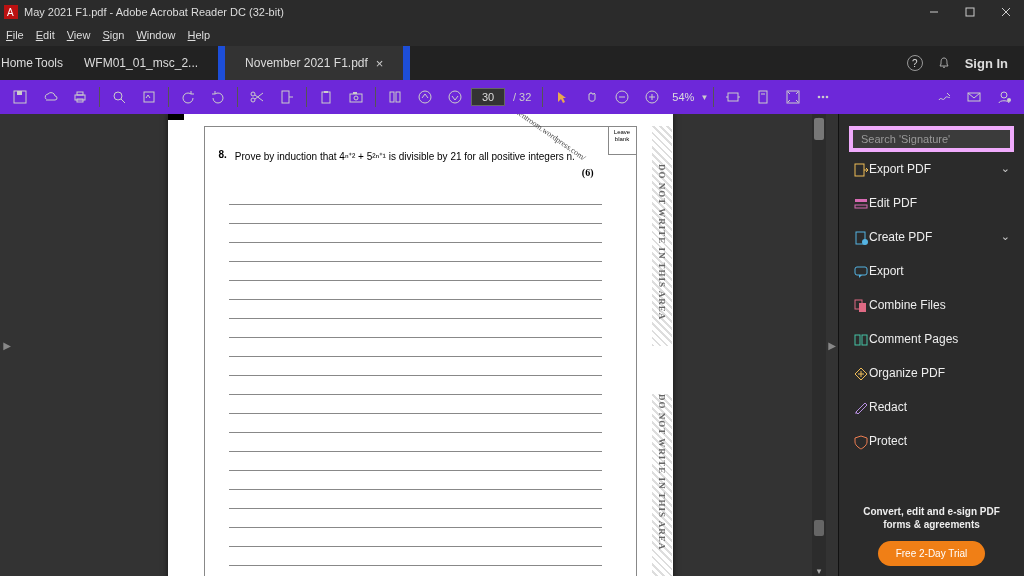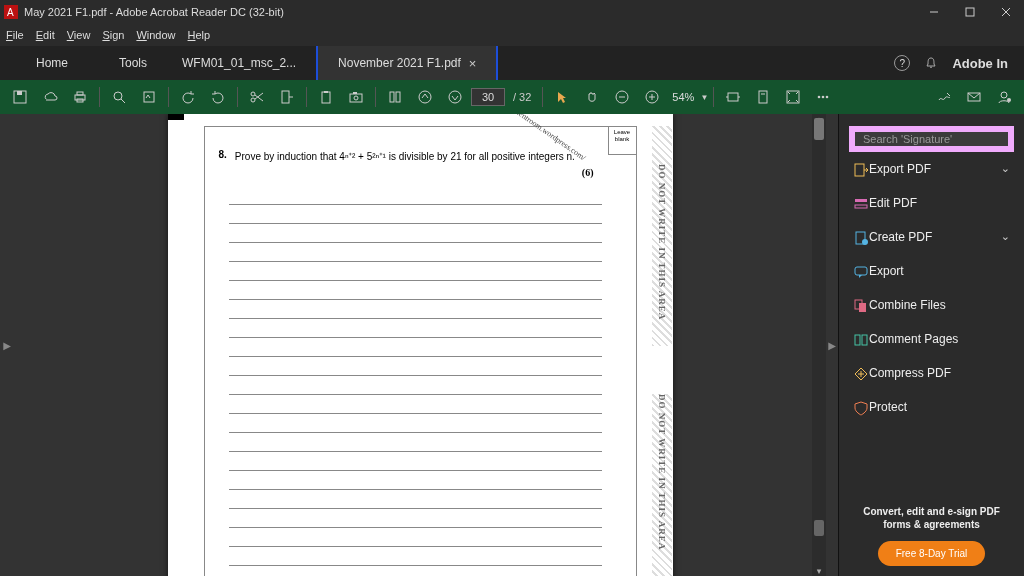--- a/index.html
+++ b/index.html
@@ -9,28 +9,28 @@
 .titlebar .icon-slot { width: 22px; display:flex; align-items:center; justify-content:center; }
 .titlebar .title { flex: 1; padding-left: 2px; }
 .titlebar .winbtns { display: flex; }
 .titlebar .winbtn { width: 36px; height: 24px; display: flex; align-items:center; justify-content:center; color:#ccc; }
 
 .menubar { height: 22px; background: #2b2b2b; display: flex; align-items: center; color: #ddd; font-size: 11px; padding-left: 6px; }
 .menubar span { margin-right: 12px; }
 .menubar span u { text-decoration: underline; }
 
 .tabbar { height: 34px; background: #222; display: flex; align-items: stretch; color: #ddd; font-size: 12px; }
-.tabbar .home, .tabbar .tools { padding: 0 15px; display:flex; align-items:center;margin-left:21px; }
-.tabbar .filetab { padding: 0 20px; display:flex; align-items:center; gap:8px; border-right:2px solid #1d4ed8;justify-content:flex-end; }
+.tabbar .home, .tabbar .tools { padding: 0 1px; display:flex; align-items:center; }
+.tabbar .filetab { padding: 0 20px; display:flex; align-items:center; gap:8px; border-right:7px solid #1d4ed8;justify-content:flex-end; }
 .tabbar .filetab.active { background: #333; }
 .tabbar .spacer { flex: 1; }
 .tabbar .right { display:flex; align-items:center; gap: 14px; padding-right: 16px; }
 .tabbar .signin { font-weight: 600; font-size: 13px; }
 
-.toolbar { height: 34px; background: #14532d; display:flex; align-items:center; color:#ccc; font-size: 12px; padding: 0 6px; gap: 2px; }
+.toolbar { height: 34px; background: #6d28d9; display:flex; align-items:center; color:#ccc; font-size: 12px; padding: 0 6px; gap: 2px; }
 .toolbar .tbtn { width: 28px; height: 28px; display:flex; align-items:center; justify-content:center; border-radius:3px; }
 .toolbar .sep { width: 1px; height: 20px; background: #555; margin: 0 3px; }
 .toolbar .pagebox { background:#333; border:1px solid #666; width:34px; height:18px; color:#ddd; font-size:11px; text-align:center; }
 .toolbar .zoom { color:#ddd; font-size:11px; margin: 0 4px; }
 .toolbar .spacer { flex:1; }
 
 .workspace { height: 462px; display:flex; background:#333; }
 
 .leftgutter { width: 14px; background:#333; display:flex; align-items:center; justify-content:center; }
 .leftgutter .handle { color:#888; font-size:10px; }
@@ -48,21 +48,21 @@
 .qnum { font-weight: bold; }
 .marks { text-align:right; font-family:"Times New Roman", serif; font-size:10px; margin-right:42px; margin-top:4px; font-weight:bold; }
 .lines-area { padding: 8px 34px 0 24px; }
 .ans-line { border-bottom: 1px solid #888; height: 19px; }
 .watermark { position:absolute; top:28px; right:48px; font-family:"Times New Roman",serif; font-size:8px; color:#444; transform: rotate(35deg); transform-origin: top right; }
 .dnw { position:absolute; right:6px; font-family:"Times New Roman",serif; font-size:9px; color:#666; writing-mode: vertical-rl; letter-spacing:1px; font-weight:bold; }
 .hatch { position:absolute; right:1px; width:20px; background: repeating-linear-gradient(45deg, #ddd, #ddd 2px, #fff 2px, #fff 5px); }
 .blackbar { position:absolute; top:0; left:0; width:16px; height:6px; background:#000; }
 
 .rightpanel { width:186px; background:#2b2b2b; border-left:1px solid #111; display:flex; flex-direction:column; }
-.searchbox { margin:12px 10px 10px 10px; background:#3b3b3b; border:6px solid #f0abfc; height:26px; display:flex; align-items:center; padding:0 8px; color:#999; font-size:11px; }
+.searchbox { margin:12px 10px 10px 10px; background:#3b3b3b; border:4px solid #f0abfc; height:26px; display:flex; align-items:center; padding:0 8px; color:#999; font-size:11px; }
 .rp-list { flex:1; overflow:hidden; }
 .rp-item { display:flex; height:34px; padding:0 14px; color:#eee; font-size:12px; gap:0; }
 .rp-item .chev { margin-left:auto; color:#ccc; font-size:11px; }
 .rp-item .ico { width:16px; height:16px; display:flex; align-items:center; justify-content:center; font-size:13px; }
 .rp-footer { padding:10px; text-align:center; }
 .rp-footer .txt { color:#eee; font-size:10px; font-weight:600; line-height:13px; margin-bottom:10px; }
 .rp-footer .trial { background:#f07f16; color:#fff; font-size:10px; padding:7px 18px; border-radius:14px; display:inline-block; }
 
 .side-handle { width:12px; background:#333; display:flex; align-items:center; justify-content:center; color:#888; font-size:10px; }
 
@@ -120,21 +120,21 @@
     <span style="font-size:13px;color:#ccc">×</span>
   </div>
   <div class="spacer"></div>
   <div class="right">
     <span style="border:1px solid #999;border-radius:50%;width:16px;height:16px;display:inline-flex;align-items:center;justify-content:center;font-size:10px">?</span>
     <span>
         <svg width="14" height="14">
           <path d="M7 2 C4 2 4 5 4 8 L3 10 L11 10 L10 8 C10 5 10 2 7 2 Z M6 11 A1.5 1.5 0 0 0 8 11" fill="none" stroke="#aaa"></path>
         </svg>
       </span>
-    <span class="signin">Adobe In</span>
+    <span class="signin">Sign In</span>
   </div>
 </div>
 
 <div class="toolbar">
   <div class="tbtn">
       <svg class="ico-c">
         <rect x="2" y="2" width="12" height="12" stroke="#ccc" fill="none"></rect>
         <rect x="5" y="2" width="5" height="4" fill="#ccc"></rect>
       </svg>
     </div>
@@ -420,29 +420,38 @@
           </span>
         <span>Comment Pages</span>
       </div>
       <div class="rp-item">
         <span class="ico">
             <svg width="16" height="16">
               <path d="M8 2 L14 8 L8 14 L2 8 Z" stroke="#f0bd57" fill="none"></path>
               <path d="M5 8 L11 8 M8 5 L8 11" stroke="#f0bd57"></path>
             </svg>
           </span>
-        <span>Compress PDF</span>
+        <span>Organize PDF</span>
+      </div>
+      <div class="rp-item">
+        <span class="ico">
+            <svg width="16" height="16">
+              <path d="M3 12 L12 3 L14 5 L5 14 Z" stroke="#b78fe0" fill="none"></path>
+              <line x1="3" y1="14" x2="3" y2="12" stroke="#b78fe0"></line>
+            </svg>
+          </span>
+        <span>Redact</span>
       </div>
       <div class="rp-item">
         <span class="ico">
             <svg width="16" height="16">
               <path d="M8 2 L14 4 L14 8 C14 12 8 15 8 15 C8 15 2 12 2 8 L2 4 Z" stroke="#f07f52" fill="none"></path>
             </svg>
           </span>
         <span>Protect</span>
       </div>
     </div>
     <div class="rp-footer">
       <div class="txt">Convert, edit and e-sign PDF forms &amp; agreements</div>
-      <div class="trial">Free 8-Day Trial</div>
+      <div class="trial">Free 2-Day Trial</div>
     </div>
   </div>
 </div>
 
 </body></html>

